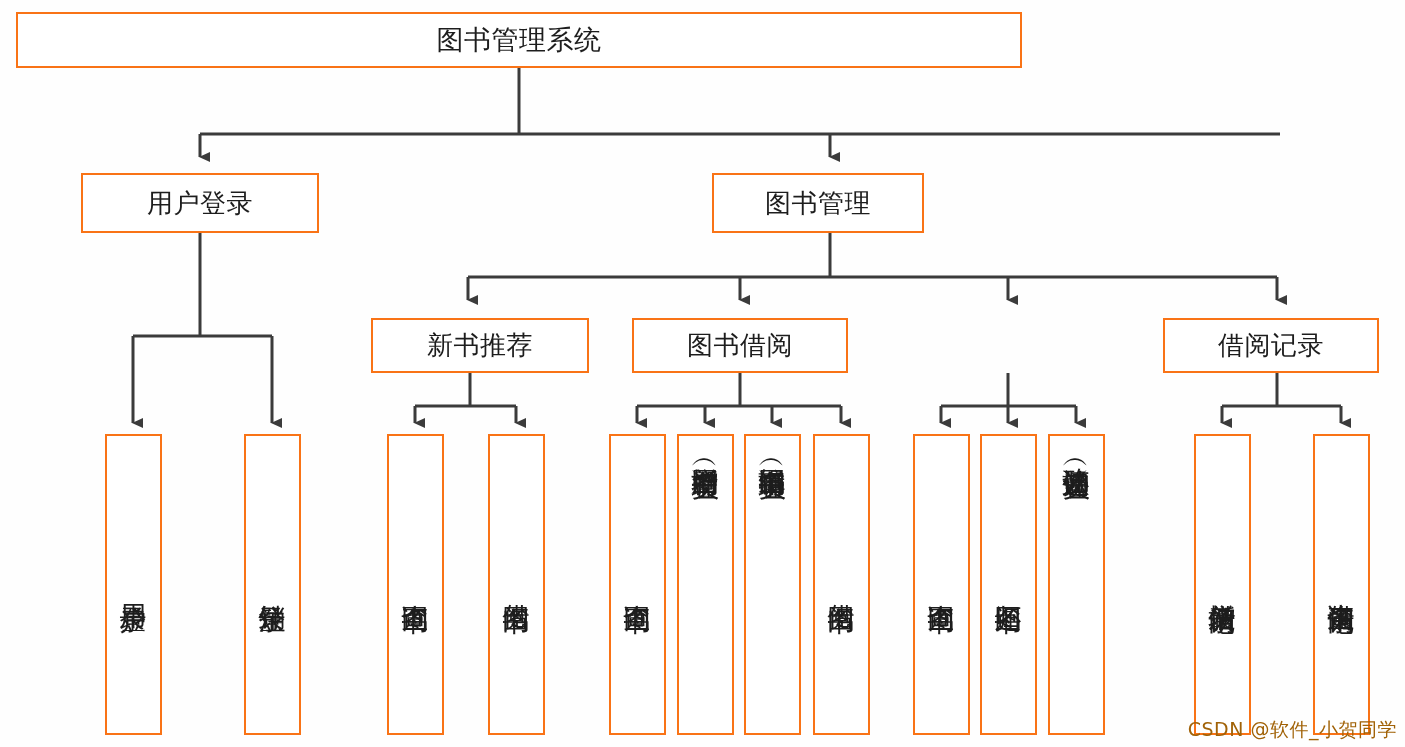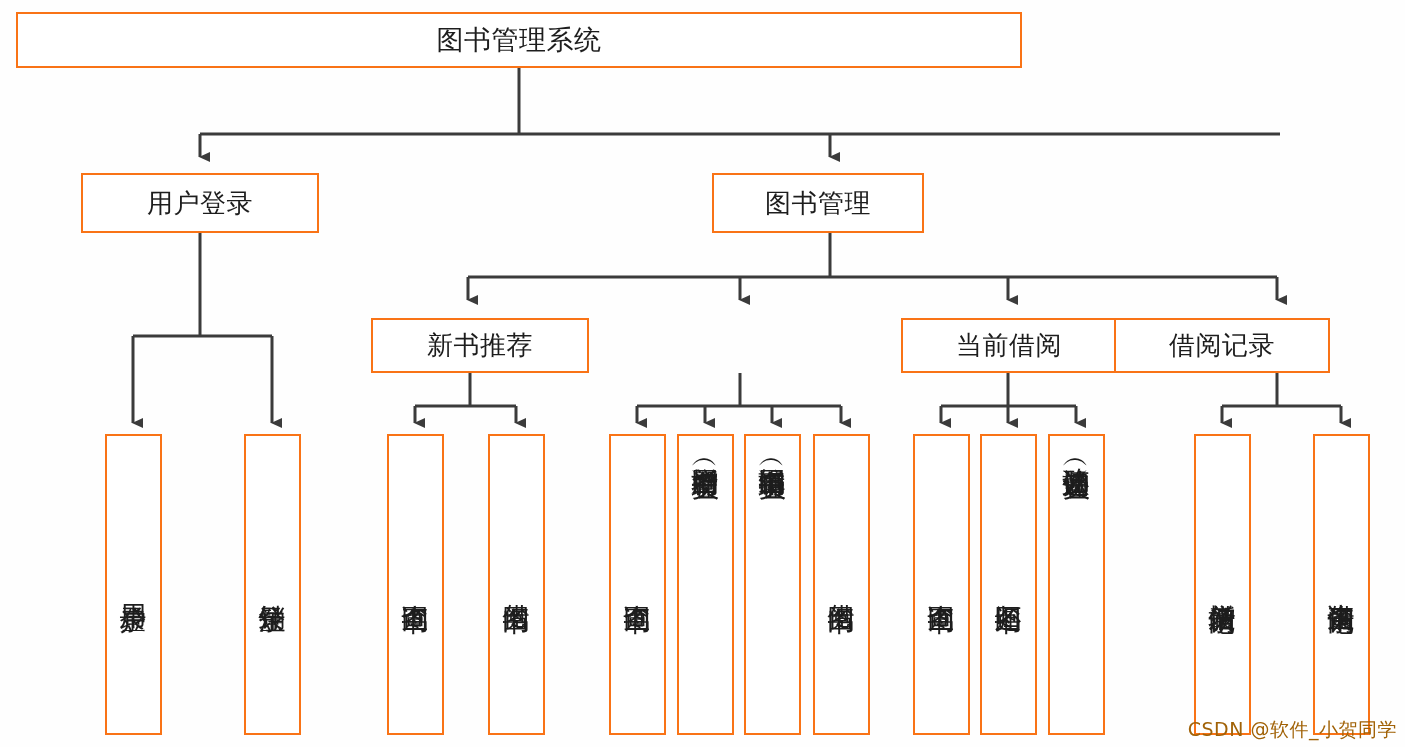--- a/index.html
+++ b/index.html
@@ -137,24 +137,24 @@
   <div class="node horizontal" style="left:81px; top:173px; width:238px; height:60px;">
     <span class="node-label">用户登录</span>
   </div>
   <div class="node horizontal" style="left:712px; top:173px; width:212px; height:60px;">
     <span class="node-label">图书管理</span>
   </div>
 
   <div class="node horizontal" style="left:371px; top:318px; width:218px; height:55px;">
     <span class="node-label">新书推荐</span>
   </div>
-  <div class="node horizontal" style="left:901px; top:318px; width:216px; height:55px;">
-    <span class="node-label">当前借阅</span>
-  </div>
-  <div class="node horizontal" style="left:1114px; top:318px; width:216px; height:55px;">
+  <div class="node horizontal" style="left:632px; top:318px; width:216px; height:55px;">
+    <span class="node-label">图书借阅</span>
+  </div>
+  <div class="node horizontal" style="left:1163px; top:318px; width:216px; height:55px;">
     <span class="node-label">借阅记录</span>
   </div>
 
   <div class="node vertical centered" style="left:105px; top:434px; width:57px; height:301px;">
     <span class="node-label">用户登录</span>
   </div>
   <div class="node vertical centered" style="left:244px; top:434px; width:57px; height:301px;">
     <span class="node-label">注销登录</span>
   </div>
 

